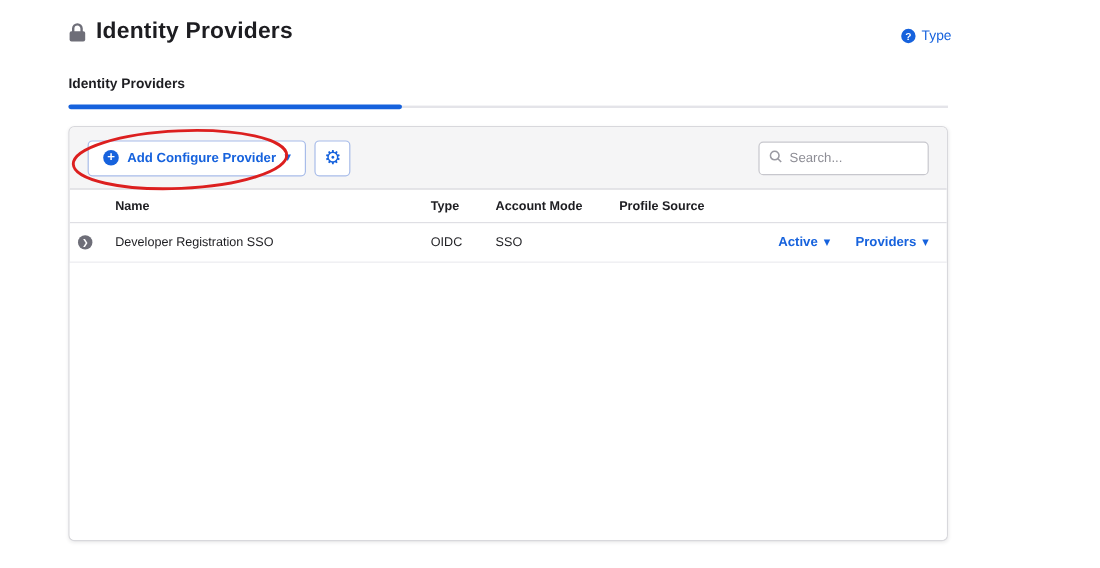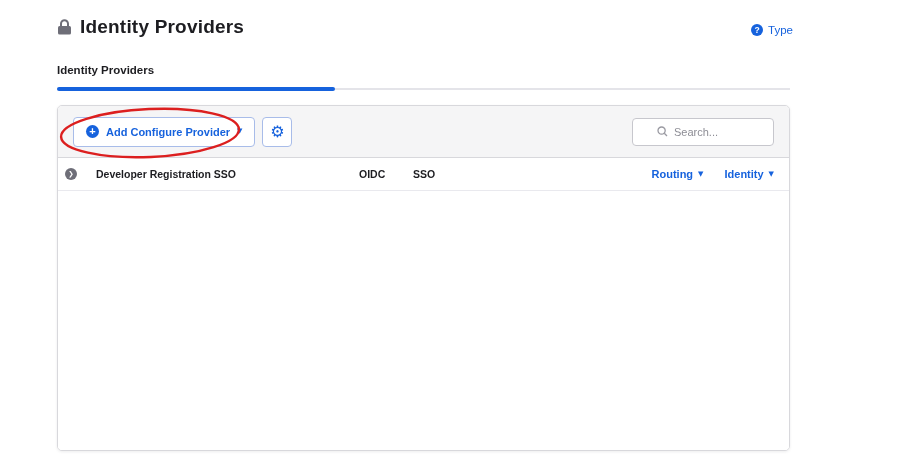--- a/index.html
+++ b/index.html
@@ -48,21 +48,21 @@
     width: 13px; height: 13px; border-radius: 50%; background: #1662dd; color: #fff;
     font-size: 11px; font-weight: bold; display: flex; align-items: center; justify-content: center;
     line-height: 1; padding-bottom: 1px;
   }
   .caret { font-size: 7px; line-height: 1; font-family: "DejaVu Sans", sans-serif; }
   .gear-glyph { font-size: 16px; line-height: 1; font-family: "DejaVu Sans", sans-serif; color: #1662dd; }
 
   .search-box {
     margin-left: auto; width: 142px; height: 28px; background: #fff;
     border: 1px solid #c7c7cd; border-radius: 4px;
-    display: flex; align-items: center; padding: 0 24px; gap: 6px;
+    display: flex; align-items: center; padding: 0 8px; gap: 6px;
   }
   .search-input {
     border: none; outline: none; flex: 1; min-width: 0; font-size: 11px;
     font-family: inherit; color: #1d1d21; background: transparent;
   }
   .search-input::placeholder { color: #8d8d95; }
 
   
   .thead {
     display: flex; align-items: center; flex: 0 0 28px;
@@ -76,22 +76,22 @@
   .col-name { width: 263px; }
   .col-type { width: 54px; }
   .col-mode { width: 103px; }
   .col-src { width: 130px; }
   .col-actions { flex: 1; display: flex; justify-content: flex-end; align-items: center; gap: 21px; padding-right: 15px; }
   .expander-icon {
     width: 12px; height: 12px; border-radius: 50%; background: #6e6e78; color: #fff;
     font-size: 6.5px; display: flex; align-items: center; justify-content: center;
     cursor: pointer; line-height: 1; font-family: "DejaVu Sans", sans-serif;
   }
-  .row-name { font-weight: bold; }
-  .cell-strong { font-weight: bold; }
+  .row-name { font-weight: normal; }
+  .cell-strong { font-weight: normal; }
   .link-action { color: #1662dd; font-weight: bold; display: flex; align-items: center; gap: 5px; cursor: pointer; font-size: 11px; white-space: nowrap; }
 
   .table-empty { flex: 1; background: #fff; }
 
   
   .annotation-svg { position: absolute; left: 48px; top: 98px; pointer-events: none; }
 </style>
 </head>
 <body>
 
@@ -133,36 +133,44 @@
         <span>
           <svg width="11" height="11" viewBox="0 0 11 11">
             <circle cx="4.6" cy="4.6" r="3.6" fill="none" stroke="#9a9aa2" stroke-width="1.3"></circle>
             <line x1="7.3" y1="7.3" x2="10" y2="10" stroke="#9a9aa2" stroke-width="1.3"></line>
           </svg>
         </span>
         <input class="search-input" type="text" placeholder="Search..." style="">
       </div>
     </div>
 
+    <div class="thead">
+      <div class="col-exp"></div>
+      <div class="col-name">Name</div>
+      <div class="col-type">Type</div>
+      <div class="col-mode">Account Mode</div>
+      <div class="col-src">Profile Source</div>
+      <div class="col-actions"></div>
+    </div>
 
     <div class="trow">
       <div class="col-exp">
         <span class="expander-icon">❯</span>
       </div>
       <div class="col-name row-name">Developer Registration SSO</div>
       <div class="col-type cell-strong">OIDC</div>
       <div class="col-mode cell-strong">SSO</div>
       <div class="col-src"></div>
       <div class="col-actions">
         <span class="link-action">
-          <span>Routing</span>
+          <span>Active</span>
           <span class="caret">▼</span>
         </span>
         <span class="link-action">
-          <span>Identity</span>
+          <span>Providers</span>
           <span class="caret">▼</span>
         </span>
       </div>
     </div>
 
     <div class="table-empty"></div>
   </div>
 
   <svg class="annotation-svg" width="210" height="75" viewBox="0 0 210 75">
     <ellipse cx="102" cy="35" rx="89" ry="24" fill="none" stroke="#dc1f1f" stroke-width="2.4" transform="rotate(-2.5 102 35)"></ellipse>

